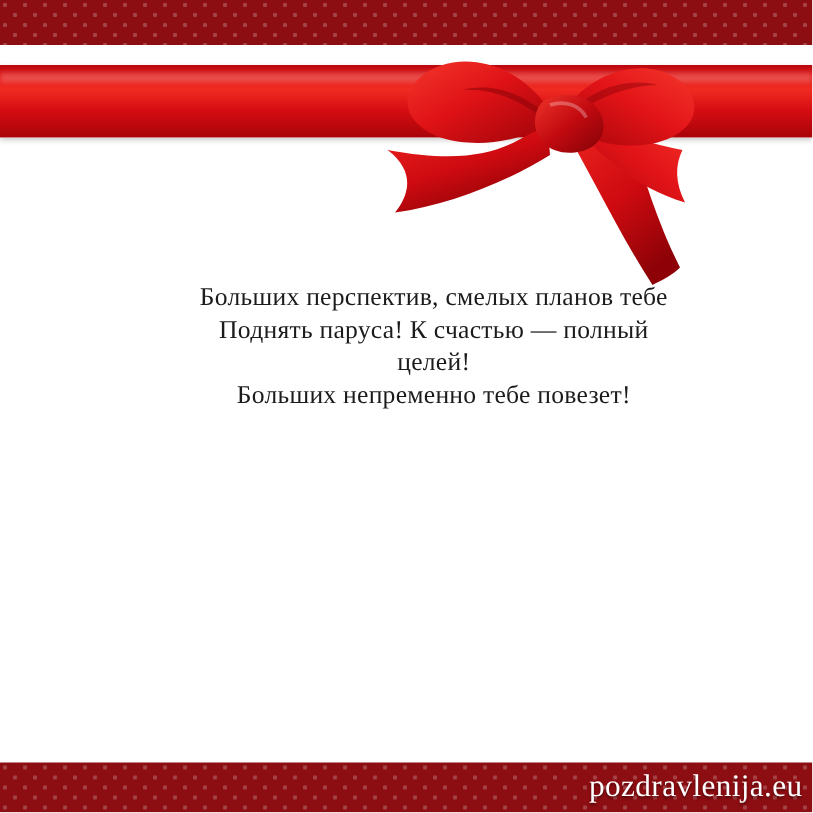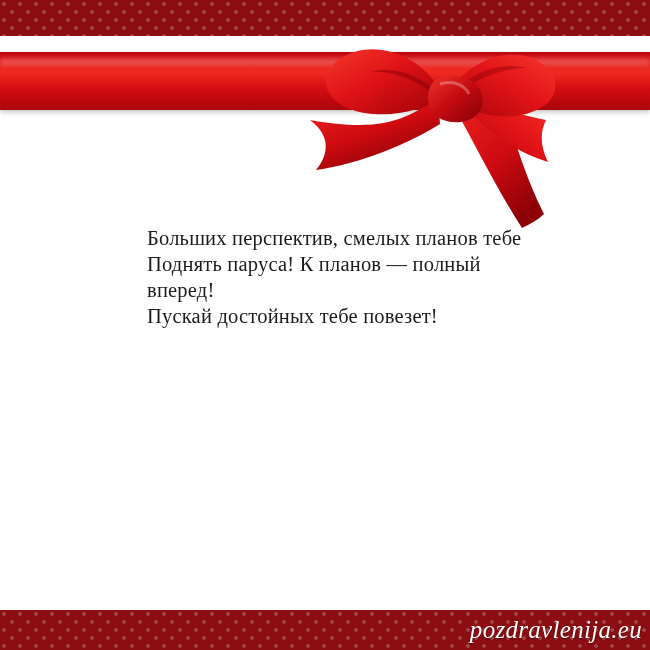--- a/index.html
+++ b/index.html
@@ -68,30 +68,30 @@
   
   .greeting {
     position: absolute;
     left: 147px;
     top: 225px;
     width: 400px;
     font-size: 20.5px;
     line-height: 26px;
     color: #1b1b1b;
     letter-spacing: 0.2px;
+    text-align: center;
   }
   .greeting .line { margin: 0; }
 
   
   .watermark {
     position: absolute;
     right: 8px;
     bottom: 6px;
     font-family: "Liberation Serif", serif;
-    font-style: italic;
     font-size: 25px;
     color: #ffffff;
     text-shadow: 0 1px 2px rgba(0,0,0,0.45);
     letter-spacing: 0.3px;
   }
 </style>
 </head>
 <body>
 
 <div class="card">
@@ -139,21 +139,21 @@
       <path d="M150,66 C128,46 104,38 80,44 C104,42 132,54 150,72 Z" fill="#8c0309" opacity="0.55"></path>
       <path d="M162,64 C186,42 212,34 236,40 C212,40 182,52 162,70 Z" fill="#8c0309" opacity="0.45"></path>
 
       <path d="M146,52 C164,44 182,48 190,62 C198,78 188,92 170,94 C150,96 138,84 138,70 C138,62 141,55 146,52 Z" fill="url(#knot)"></path>
       <path d="M150,56 C162,52 174,56 179,66" fill="none" stroke="rgba(255,255,255,0.28)" stroke-width="3"></path>
     </svg>
   </div>
 
   <div class="greeting">
     <p class="line">Больших перспектив, смелых планов тебе</p>
-    <p class="line">Поднять паруса! К планов — полный вперед!</p>
-    <p class="line">Пускай достойных тебе повезет!</p>
+    <p class="line">Поднять паруса! К счастью — полный целей!</p>
+    <p class="line">Больших непременно тебе повезет!</p>
   </div>
 
   <div class="band band-bottom"></div>
 
   <div class="watermark">pozdravlenija.eu</div>
 
 </div>
 
 </body></html>

